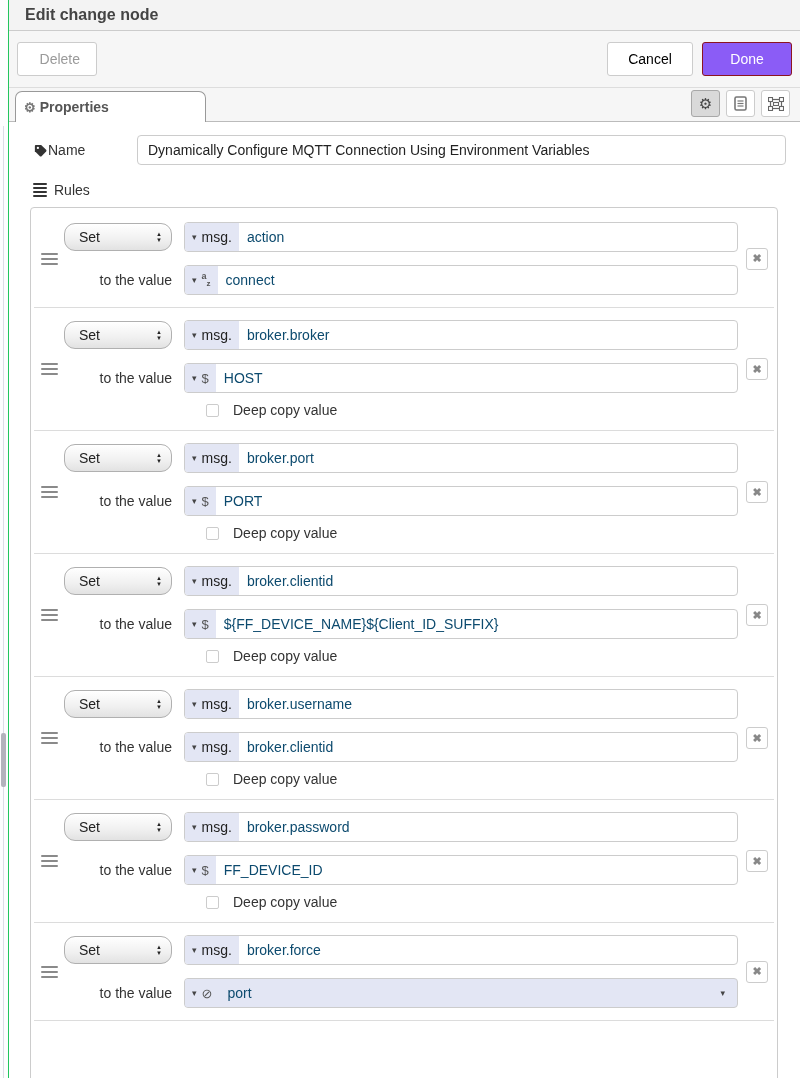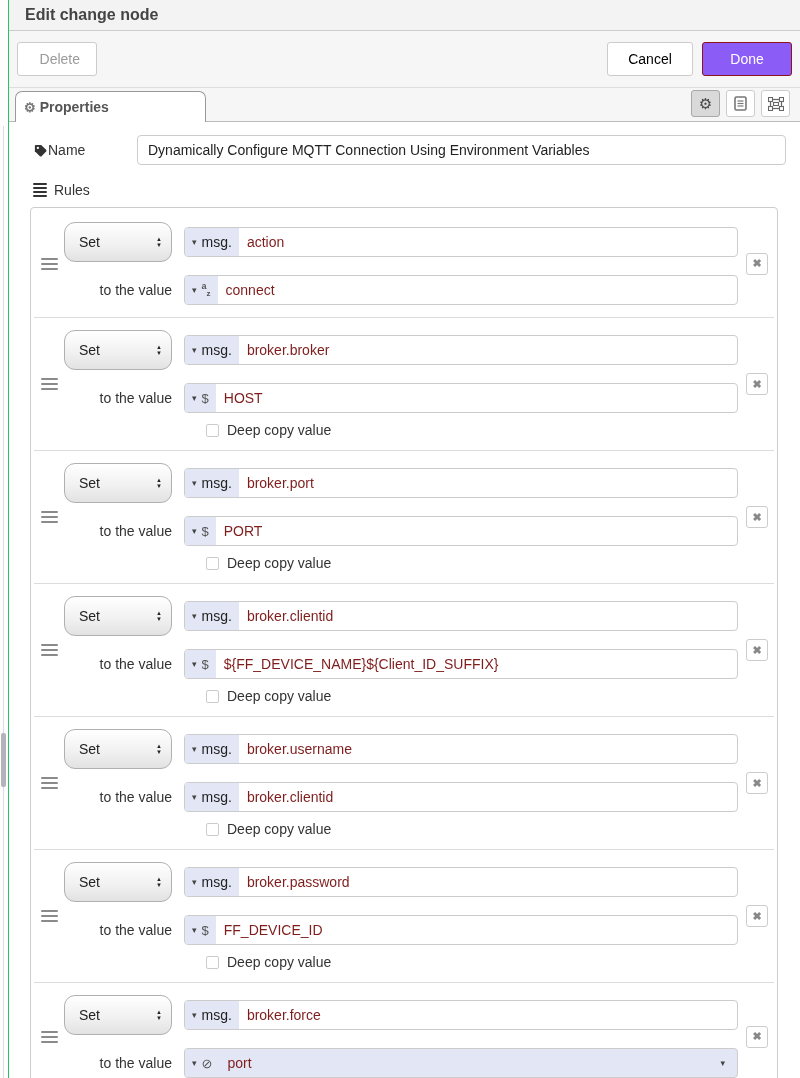--- a/index.html
+++ b/index.html
@@ -46,39 +46,39 @@
   .list-icon { display: inline-flex; flex-direction: column; gap: 2px; width: 14px; }
   .list-icon i { height: 2px; background: #333; border-radius: 1px; }
 
   .rules-container { border: 1px solid #ccc; border-radius: 4px; margin-right: 8px; height: 920px; padding-top: 2px; background: #fff; }
 
   .rule { position: relative; padding: 12px 36px 12px 30px; margin: 0 3px; border-bottom: 1px solid #dcdcdc; }
   .rrow { display: flex; align-items: center; }
   .rrow.first { margin-bottom: 13px; }
 
   .action-col { width: 108px; flex: 0 0 108px; margin-right: 12px; }
-  .select-wrap { height: 40px; border: 1px solid #b0b0b0; border-radius: 11px; background: linear-gradient(#ffffff, #f0f0f0 60%, #e2e2e2); box-shadow: inset 0 1px 0 #fff; display: flex; align-items: center; padding: 0 9px 0 14px; font-size: 14px; color: #222; cursor: pointer; }
+  .select-wrap { height: 28px; border: 1px solid #b0b0b0; border-radius: 11px; background: linear-gradient(#ffffff, #f0f0f0 60%, #e2e2e2); box-shadow: inset 0 1px 0 #fff; display: flex; align-items: center; padding: 0 9px 0 14px; font-size: 14px; color: #222; cursor: pointer; }
   .sel-label { flex: 1; }
   .sel-arrows { display: flex; flex-direction: column; line-height: 5px; font-size: 6px; color: #222; gap: 1px; }
 
   .to-label { width: 108px; flex: 0 0 108px; margin-right: 12px; text-align: right; font-size: 14px; color: #333; }
 
   .typed-input { flex: 1; height: 30px; border: 1px solid #ccc; border-radius: 4px; background: #fff; display: flex; align-items: stretch; overflow: hidden; cursor: text; }
   .type-btn { background: #e3e6f4; display: flex; align-items: center; gap: 5px; padding: 0 7px; cursor: pointer; }
   .caret { font-size: 9px; color: #444; }
   .type-label { font-size: 14px; color: #222; }
   .type-icon { font-size: 13px; color: #555; }
-  .ti-value { display: flex; align-items: center; padding: 0 8px; font-size: 14px; color: #7f1d1d; white-space: nowrap; }
+  .ti-value { display: flex; align-items: center; padding: 0 8px; font-size: 14px; color: #0c4a6e; white-space: nowrap; }
   .typed-input.bool { background: #e3e6f4; cursor: pointer; }
   .right-caret { margin-left: auto; align-self: center; padding-right: 12px; font-size: 9px; color: #444; }
 
   .az { display: flex; flex-direction: column; font-size: 9px; line-height: 7px; color: #555; width: 9px; font-weight: bold; }
   .az .z { align-self: flex-end; font-size: 8px; }
 
-  .deep-row { margin: 9px 0 0 128px; display: flex; align-items: center; gap: 8px; padding-left: 14px; }
+  .deep-row { margin: 9px 0 0 128px; display: flex; align-items: center; gap: 14px; padding-left: 14px; }
   .checkbox { width: 13px; height: 13px; border: 1px solid #ccc; border-radius: 2px; background: #fff; cursor: pointer; }
   .dc-label { font-size: 14px; color: #333; }
 
   .drag-handle { position: absolute; left: 7px; top: 50%; transform: translateY(-50%); display: flex; flex-direction: column; gap: 3px; width: 17px; cursor: grab; }
   .drag-handle i { height: 2px; background: #8a8a8a; border-radius: 1px; }
 
   .x-btn { position: absolute; right: 6px; top: 50%; transform: translateY(-50%); width: 22px; height: 22px; border: 1px solid #ccc; border-radius: 3px; background: #fff; color: #888; font-size: 11px; line-height: 1; display: flex; align-items: center; justify-content: center; padding: 0; cursor: pointer; font-weight: bold; }
 </style>
 </head>
 <body>

